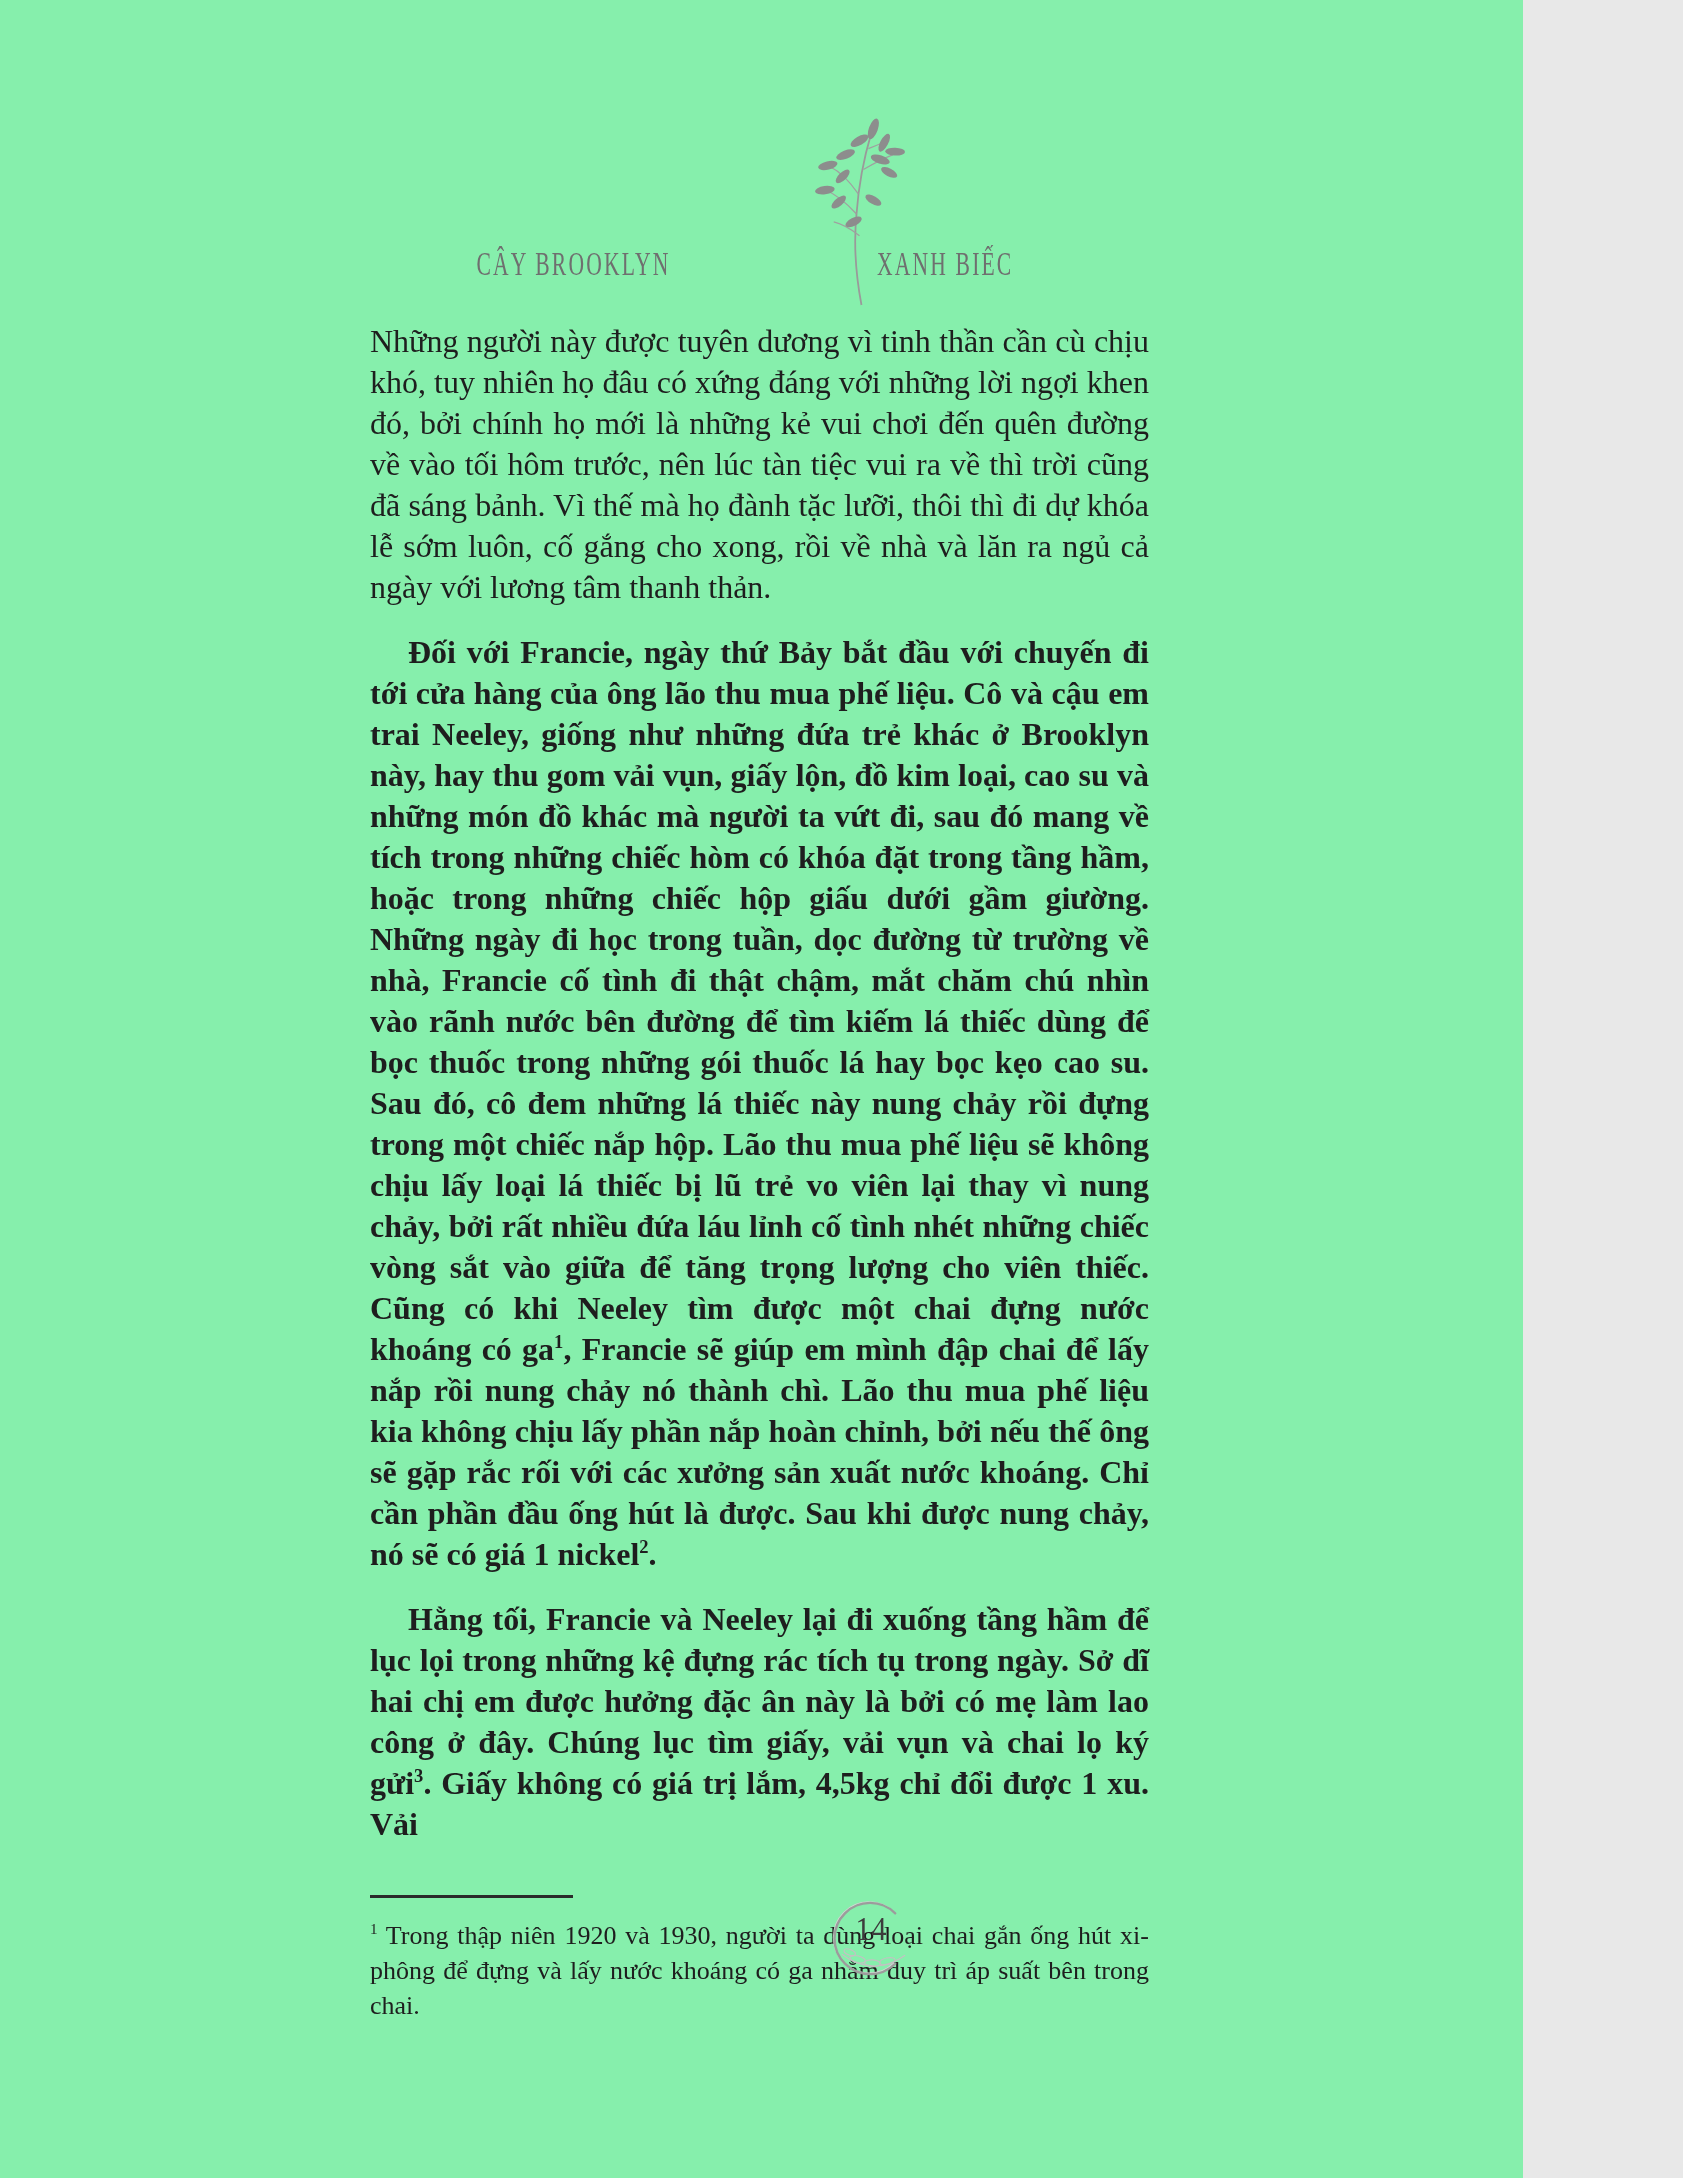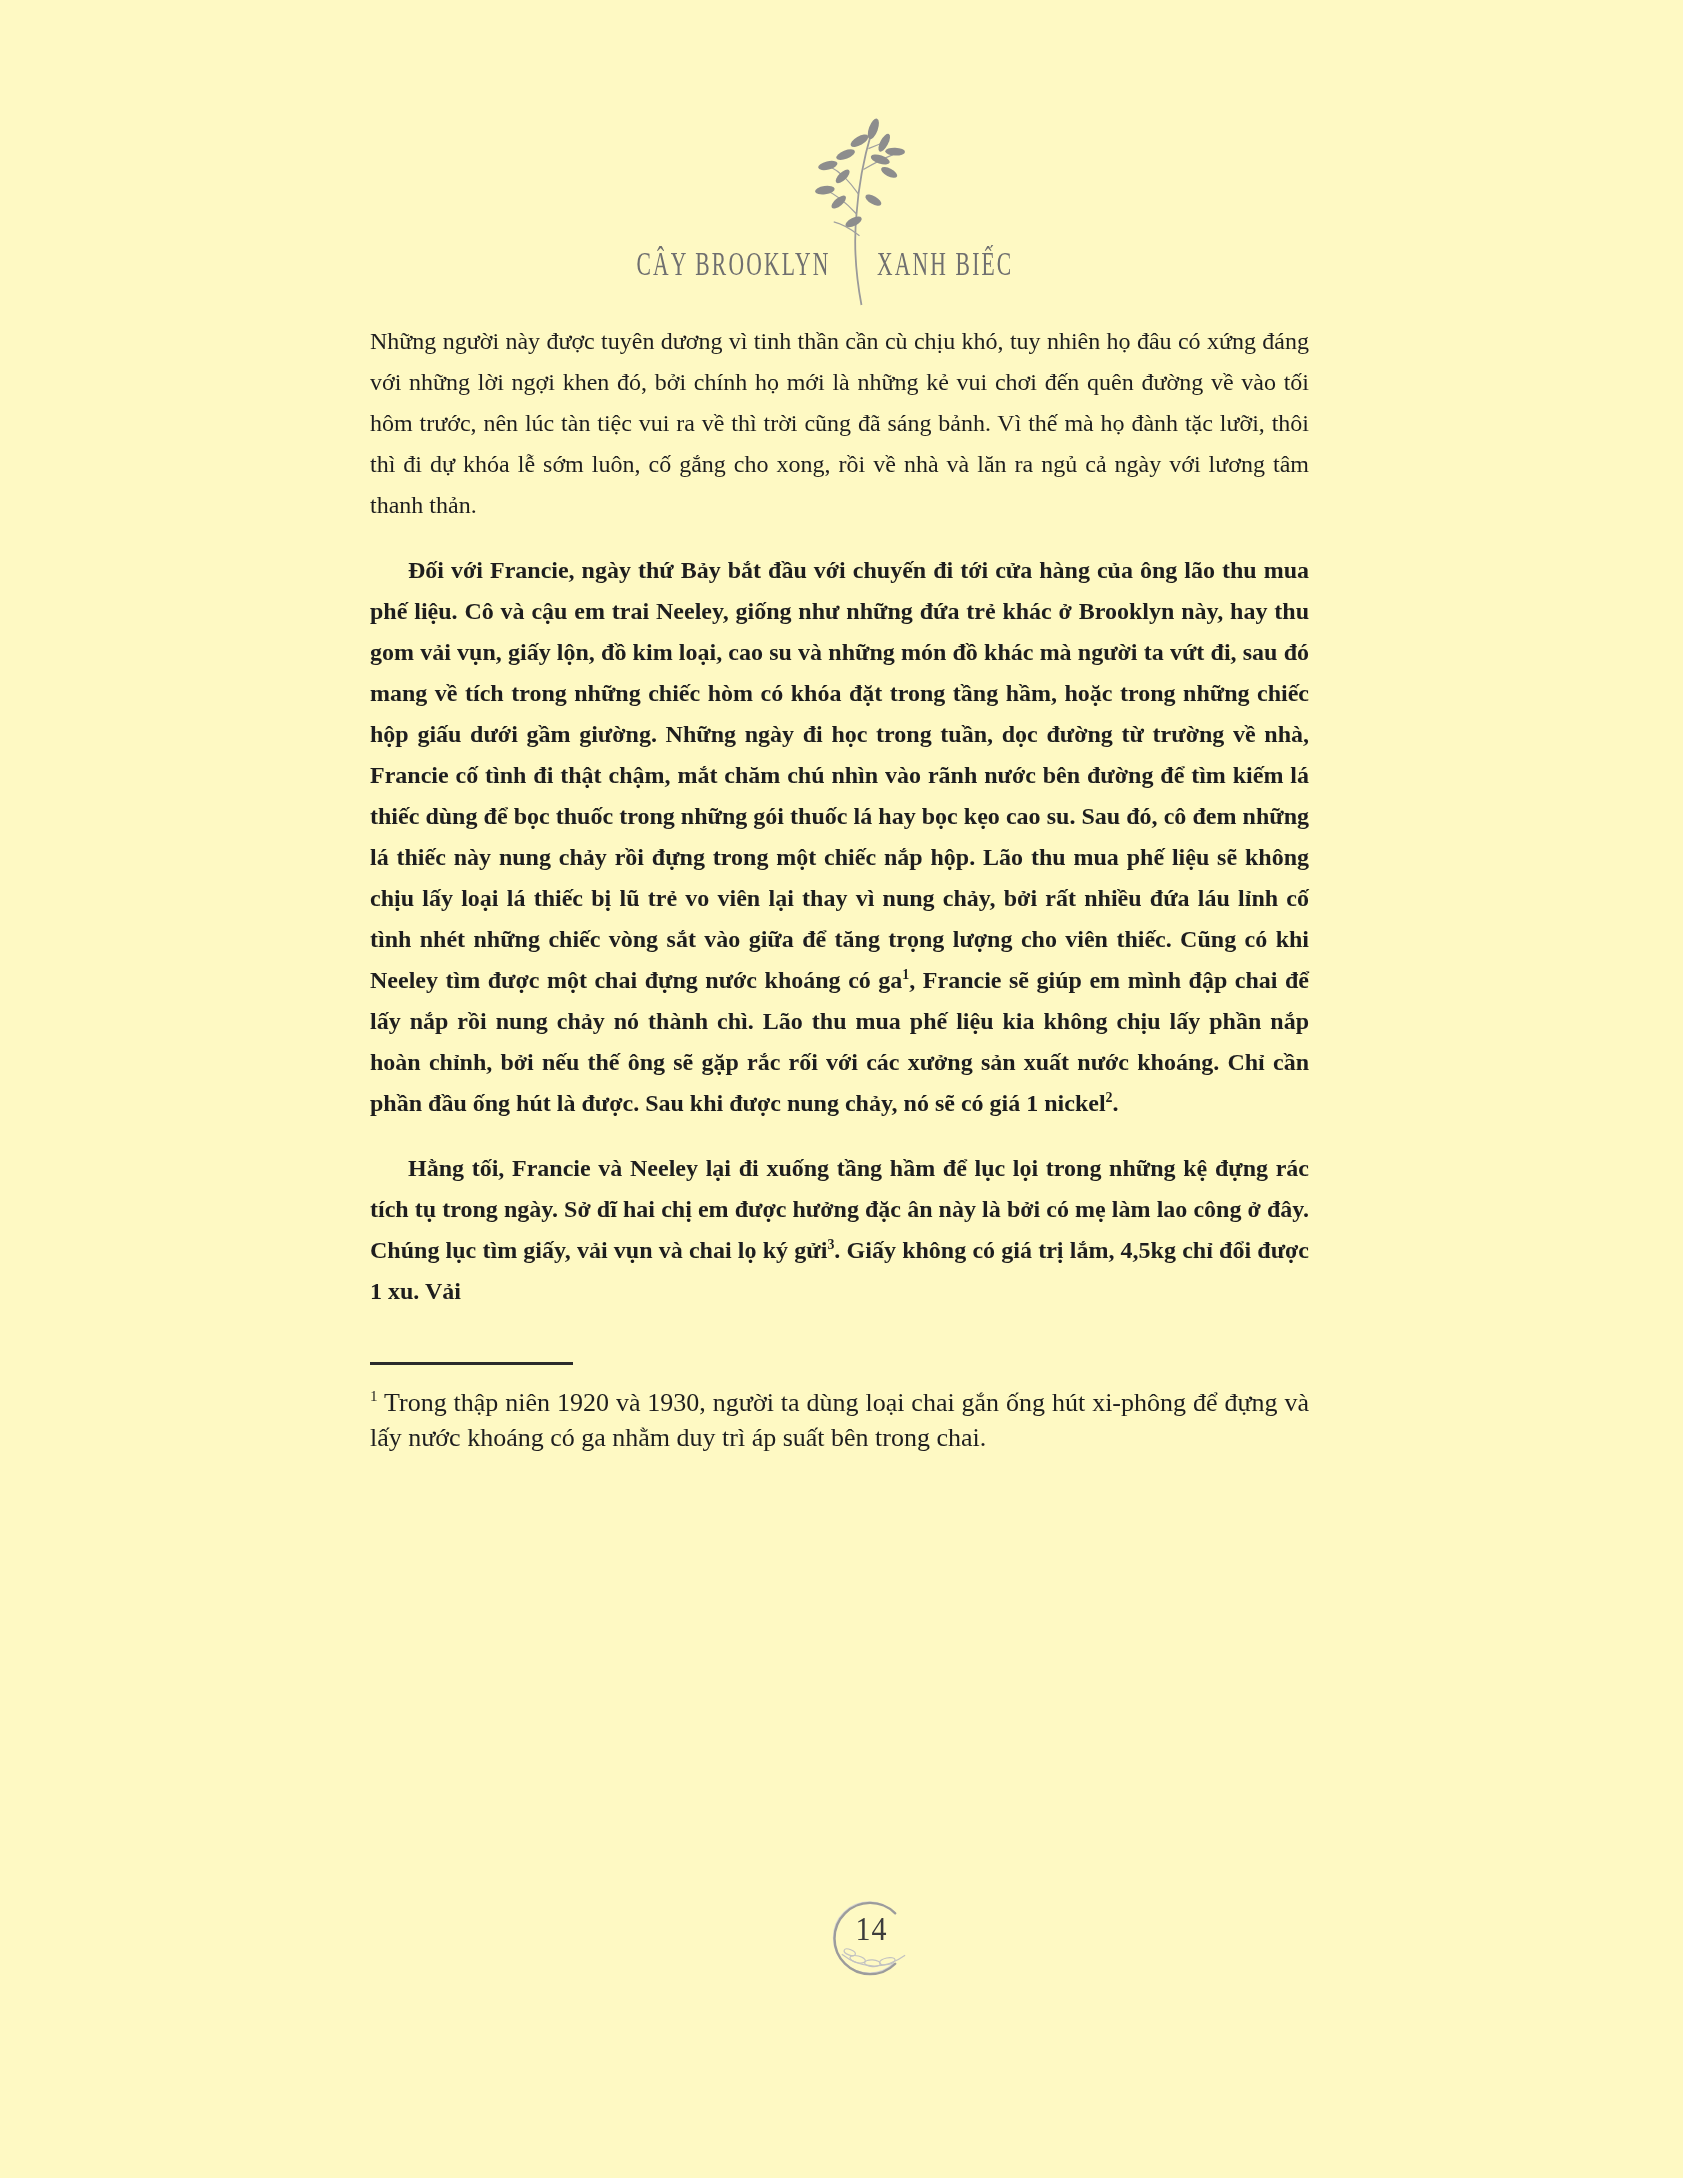--- a/index.html
+++ b/index.html
@@ -1,19 +1,19 @@
 <!DOCTYPE html>
 <html lang="vi"><head>
 <meta charset="utf-8">
 <style>
   html,body{margin:0;padding:0;background:#e8e8e8;}
   .page{
     position:relative;
-    width:1683px;height:2178px;
-    background:#fef9c3;
+    width:1523px;height:2178px;
+    background:#86efac;
     overflow:hidden;
     font-family:"Liberation Serif","DejaVu Serif",serif;
     color:#1e1e1e;
   }
 
   
   .branch-svg{position:absolute;left:784px;top:115px;width:149px;height:193px;}
   .title-word{
     position:absolute;top:249px;
     font-family:"Liberation Serif","DejaVu Serif",serif;
@@ -23,21 +23,21 @@
   }
   .title-left{right:853px;transform:scale(0.72,1.15);transform-origin:right bottom;}
   .title-right{left:877px;transform:scale(0.72,1.15);transform-origin:left bottom;}
 
   
   .content{
     padding:321px 374px 0 370px;
   }
   .content p{
     margin:0;
-    font-size:24px;line-height:41px;
+    font-size:32px;line-height:41px;
     text-align:justify;
     color:#1e1e1e;
   }
   .content p + p{margin-top:24px;font-weight:bold;}
   .content p.indent{text-indent:38px;}
   sup{
     font-size:0.58em;
     line-height:0;
     vertical-align:super;
   }

